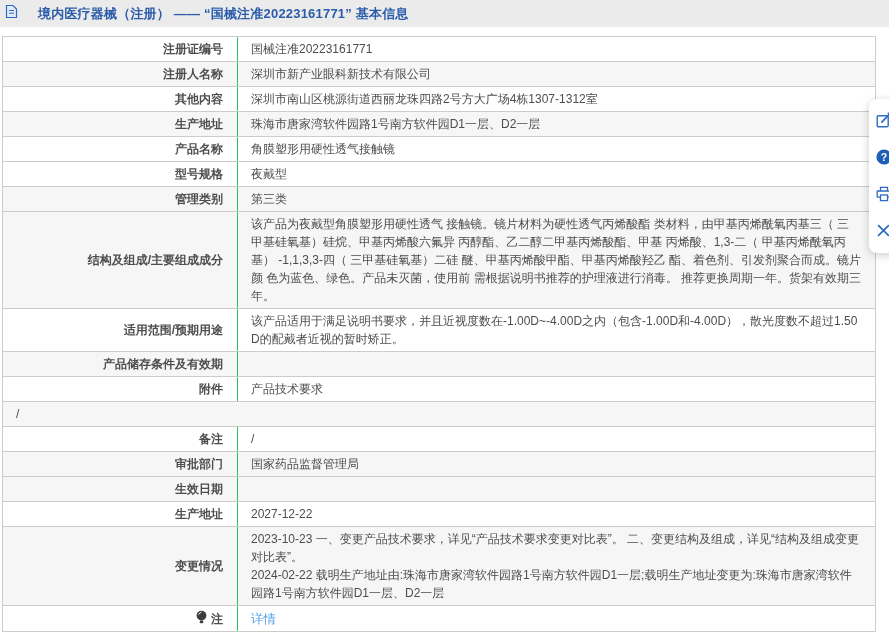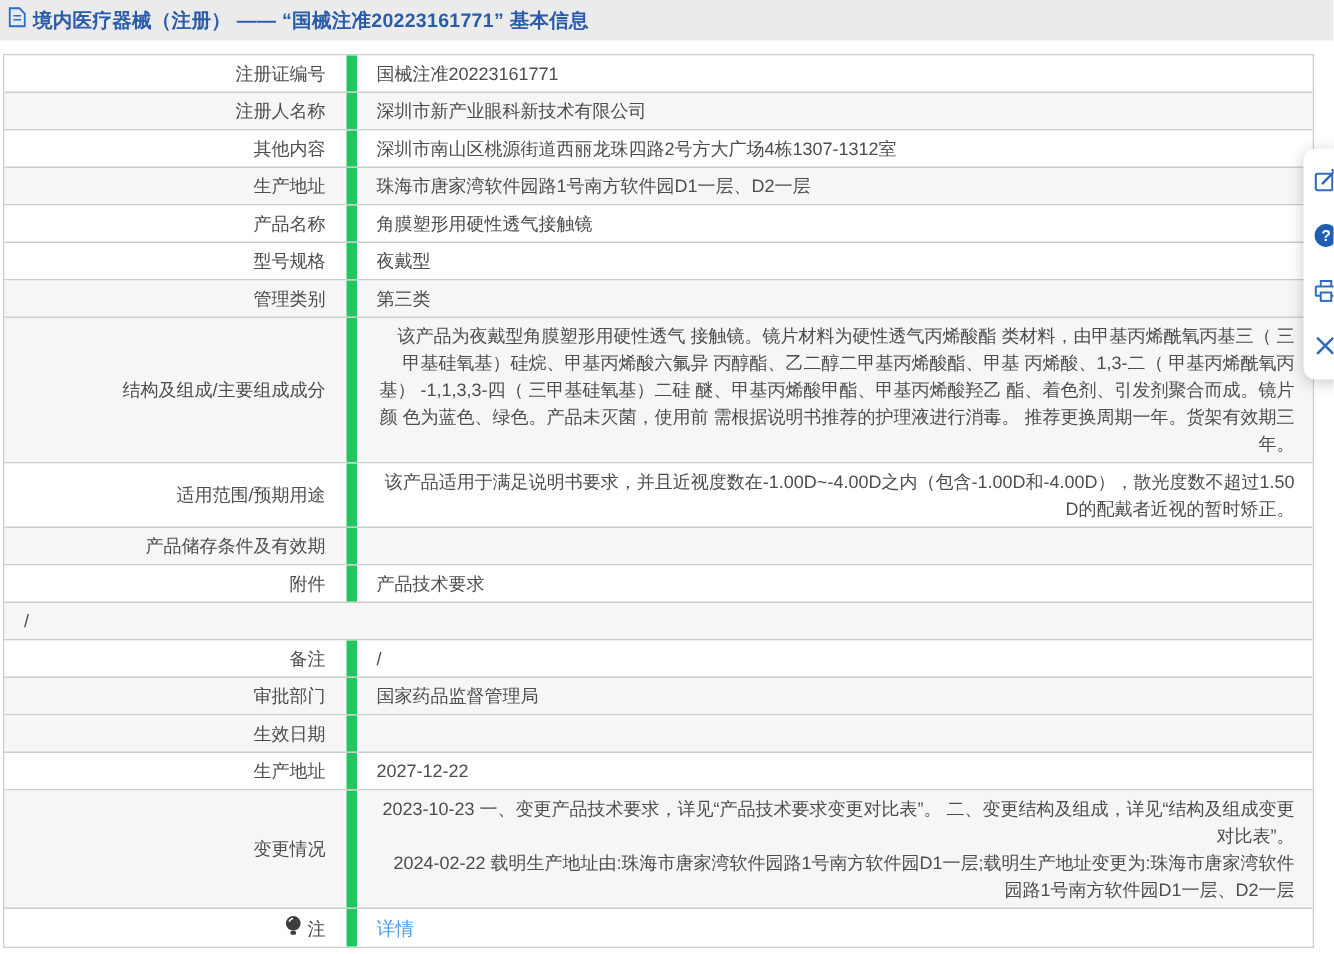--- a/index.html
+++ b/index.html
@@ -1,31 +1,31 @@
 <!DOCTYPE html>
 <html><head>
 <meta charset="utf-8">
 <style>
   * { margin:0; padding:0; box-sizing:border-box; }
   html,body { width:889px; height:636px; overflow:hidden; background:#fff;
     font-family:"Liberation Sans","DejaVu Sans",sans-serif; position:relative; }
 
   .titlebar { height:27px; background:#ebebeb; display:flex; align-items:center;
-    padding-left:5px; gap:4px; }
+    padding-left:5px; gap:20px; }
   .titlebar .title { color:#2a5caa; font-size:13px; font-weight:700; letter-spacing:.2px; }
 
   .info-table { position:absolute; top:36px; left:2px; width:874px;
     border:1px solid #ccc; background:#fff; }
   .row { display:flex; border-bottom:1px solid #ccc; min-height:25px; background:#fff; }
   .row:last-child { border-bottom:none; }
   .row.alt { background:#f6f6f6; }
-  .cell { font-size:12px; line-height:18px; color:#4d4d4d;text-align:right; }
-  .cell.label { width:235px; flex:0 0 235px; border-right:7px solid #22c55e;
+  .cell { font-size:12px; line-height:18px; color:#4d4d4d; }
+  .cell.label { width:235px; flex:0 0 235px; border-right:1px solid #22c55e;
     display:flex; align-items:center; justify-content:flex-end; text-align:left;
-    padding:3px 14px 3px 8px; gap:4px; }
+    padding:3px 14px 3px 8px; gap:4px;font-weight:bold; }
   .cell.value { flex:1; display:flex; align-items:center;
     padding:3px 12px 3px 13px; white-space:pre-wrap; }
   .cell.value a { color:#4d9de8; text-decoration:none; font-size:12.5px; }
 
   .float-panel { position:absolute; top:99px; right:-26px; width:46px;
     background:#fff; border-radius:8px; box-shadow:0 2px 10px rgba(0,0,0,.20);
     padding:13px 0 14px 7px; display:flex; flex-direction:column; gap:21px;
     align-items:flex-start; z-index:5; }
   .float-panel .tool { width:16px; height:16px; display:block; cursor:pointer; }
 

